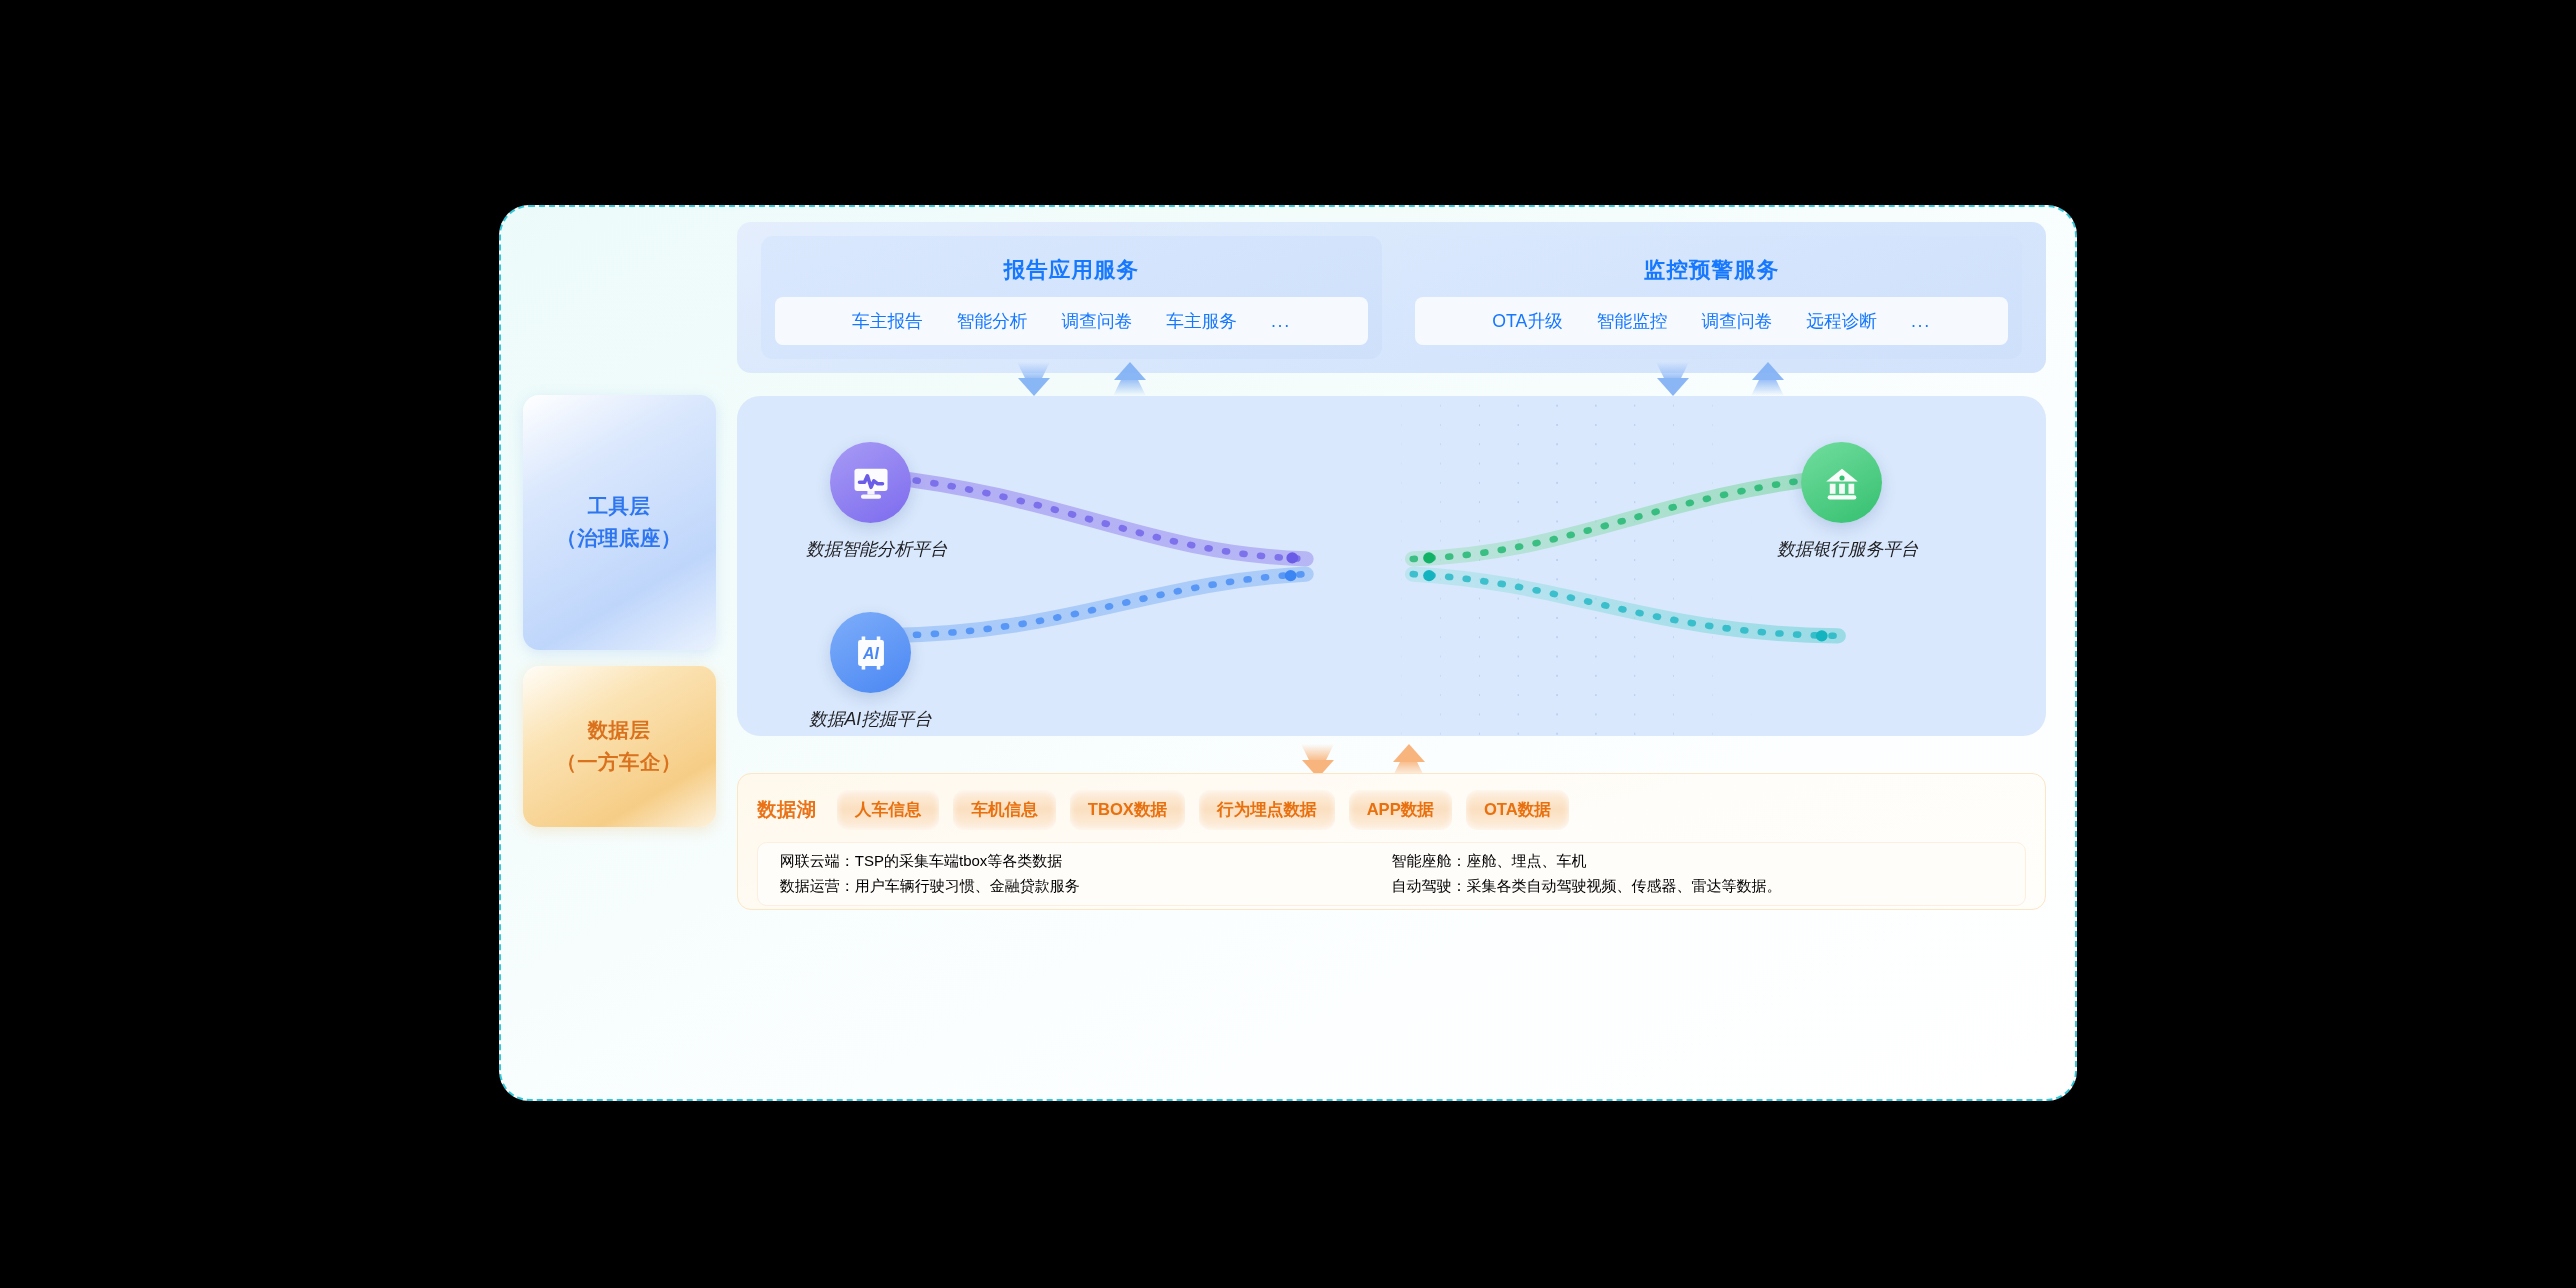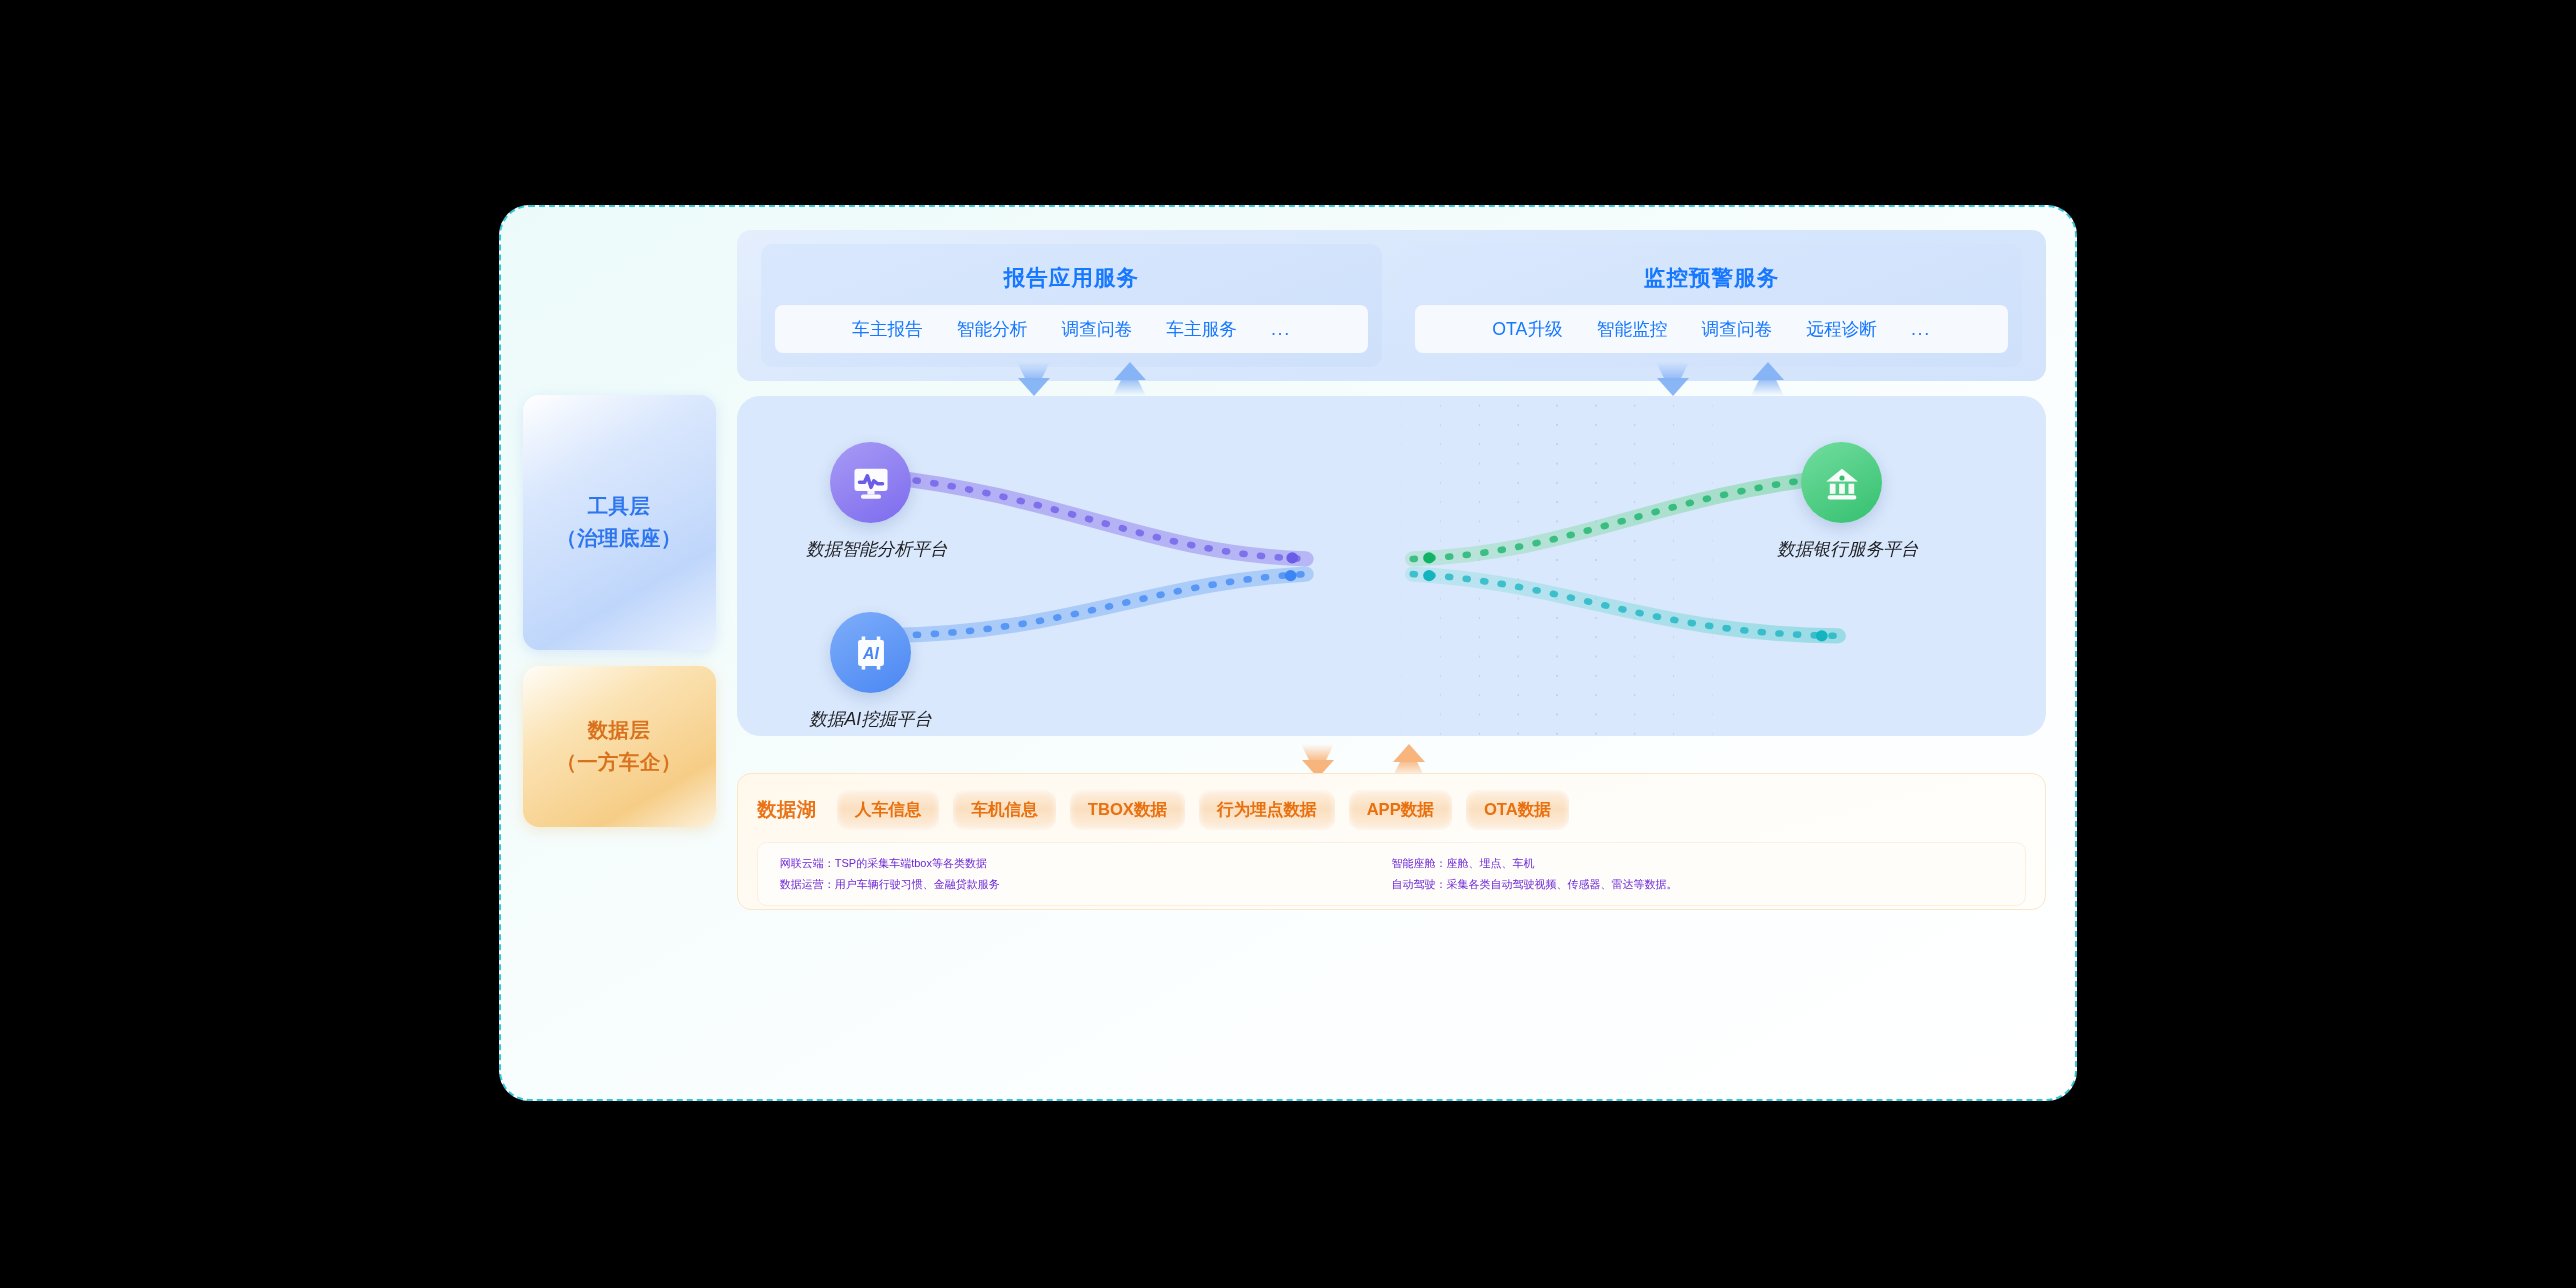--- a/index.html
+++ b/index.html
@@ -44,21 +44,21 @@
     background: linear-gradient(150deg,#fffdf8 0%, #fbe3b4 32%, #f6cd86 75%, #fdf2de 100%);
     box-shadow: 0 3.2px 14px rgba(232,178,97,.25);
   }
   #rail-app   { top: 21.5px;   height: 150px; }
   #rail-tool  { top: 188px;  height: 255px; }
   #rail-data  { top: 459px;  height: 161px; }
 
   
   #app-layer {
     position: absolute;
-    left: 236px; top: 23px;
+    left: 236px; top: 15px;
     width: 1309px; height: 151px;
     display: flex; gap: 19.3px;
     background: linear-gradient(165deg,#e4eefd 0%, #d6e6fc 55%, #d2e3fb 100%);
     border-radius: 14px;
     padding: 14px 24px;
   }
   .svc-panel {
     flex: 1;
     background: linear-gradient(160deg,#d9e8fd 0%, #cfe0fb 100%);
     border-radius: 11.8px;
@@ -236,22 +236,22 @@
     border: 1.1px solid #fdeede;
     border-radius: 9.7px;
     height: 64px;
     display: grid;
     grid-template-columns: 1fr 1fr;
     align-content: center;
     row-gap: 6.4px;
     padding: 7.5px 21.5px;
   }
   .desc-line {
-    color: #6d28d9;
-    font-size: 11px;
+    color: #000000;
+    font-size: 15px;
     font-weight: 400;
     white-space: nowrap;
   }
 </style>
 </head>
 <body>
 
 <div id="canvas">
 
 

